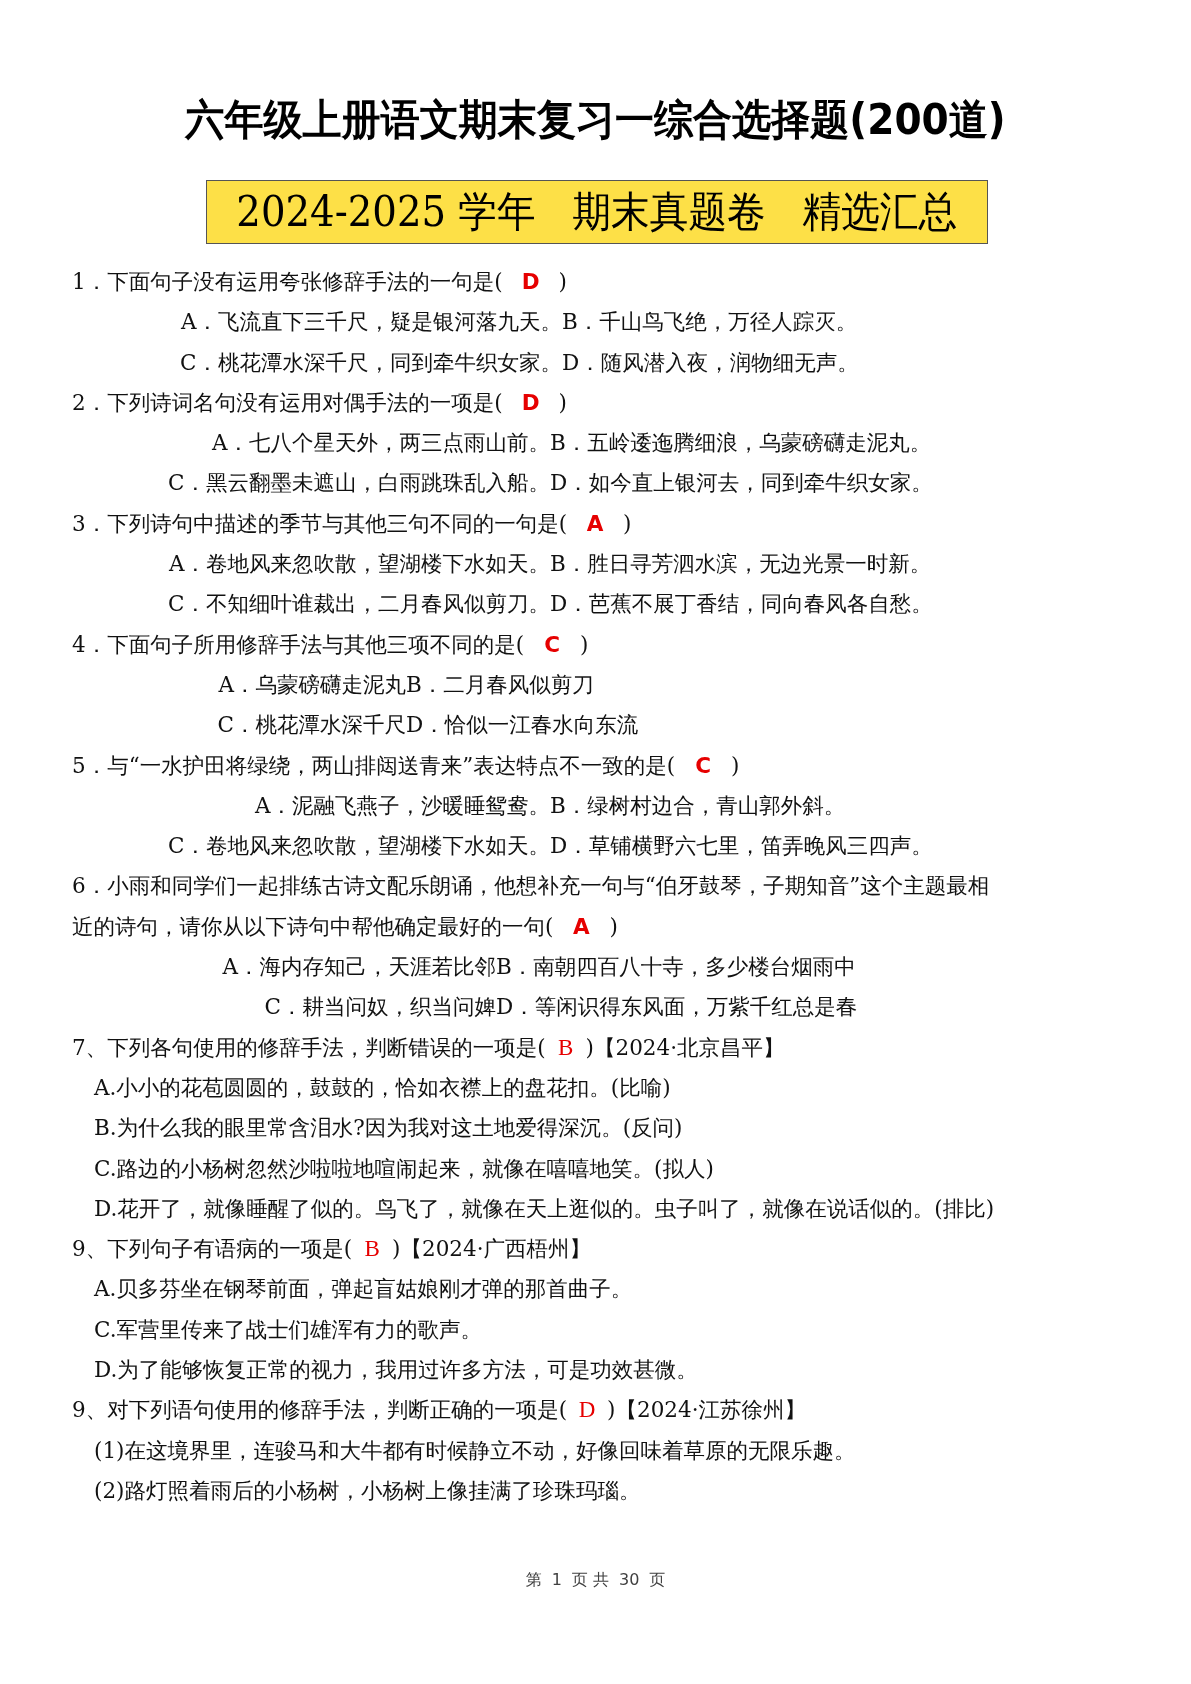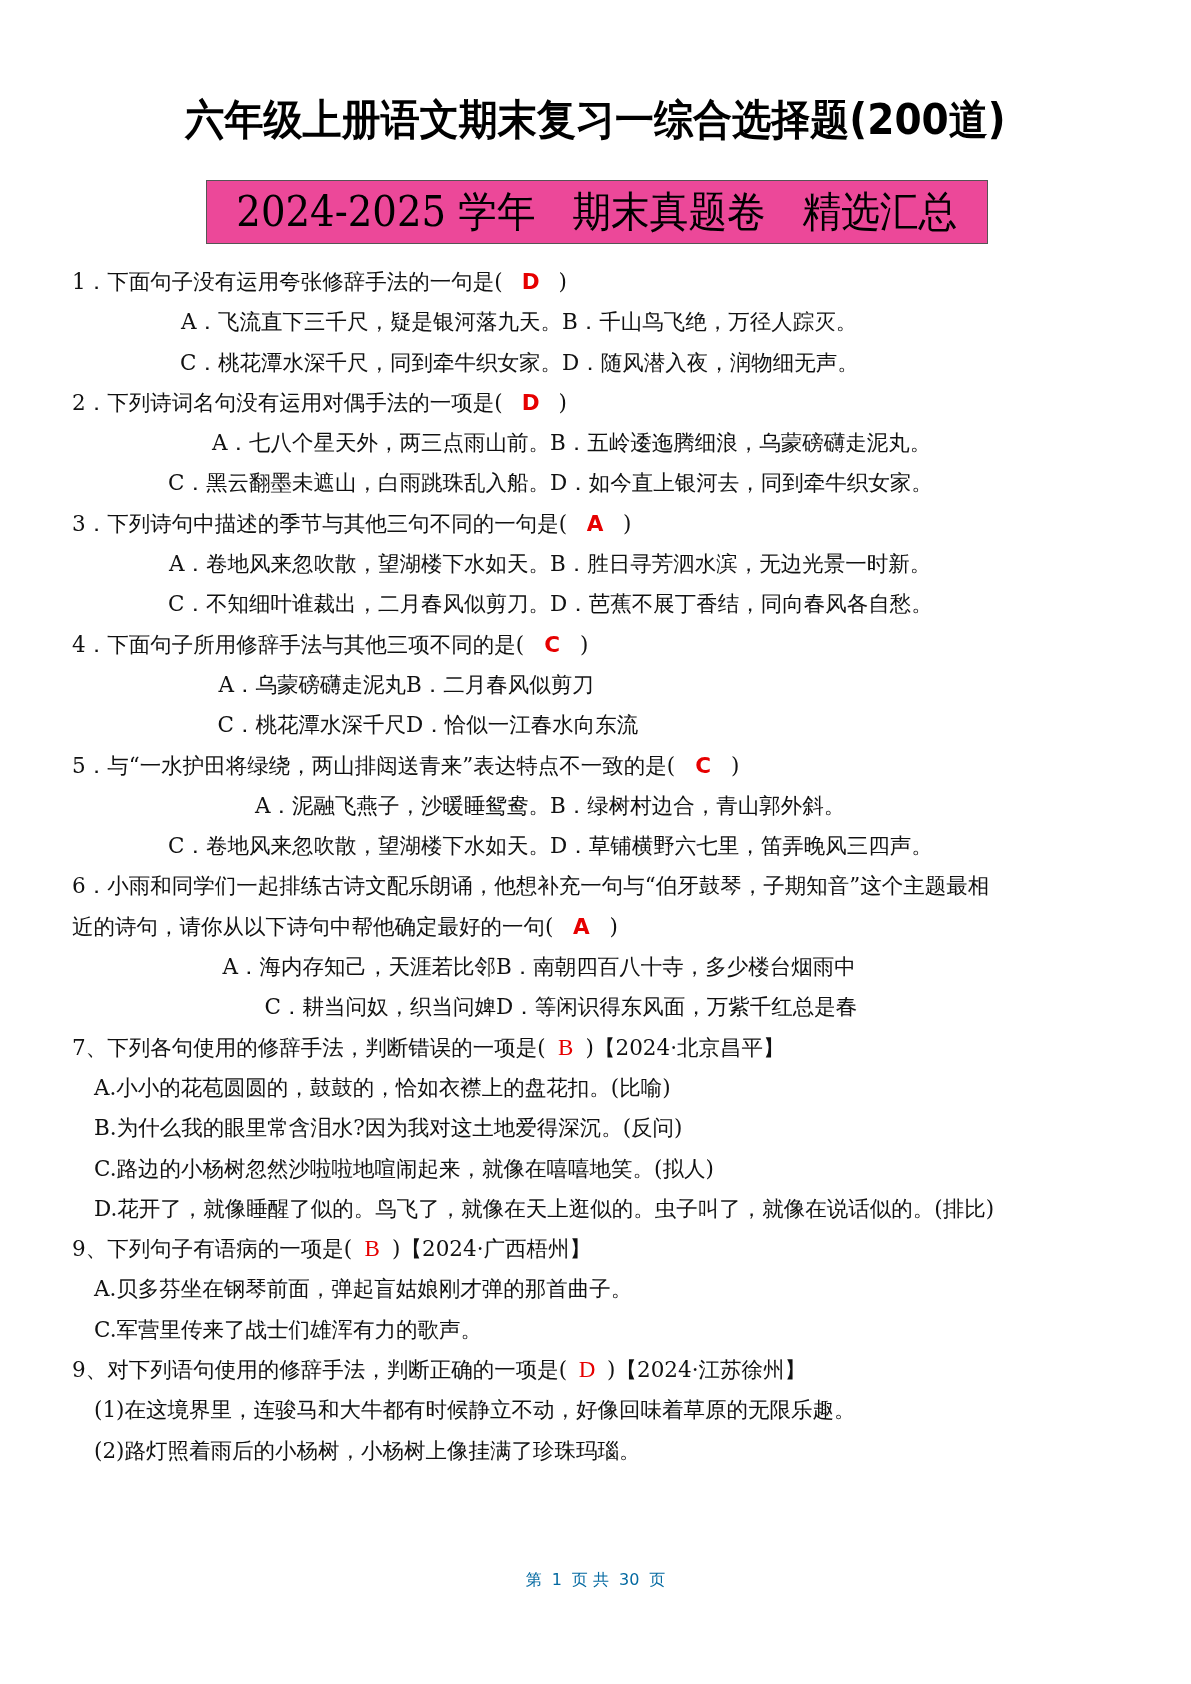--- a/index.html
+++ b/index.html
@@ -8,21 +8,21 @@
       font-family: "DejaVu Serif", "Liberation Serif", serif; color: #111;
     }
     .title {
       position: absolute; left: 0; width: 1191px; top: 92px; text-align: center;
       font-family: "DejaVu Sans", "Liberation Sans", sans-serif;
       font-weight: bold; font-size: 42px; letter-spacing: 0px; color: #000;
       transform: scaleX(0.93); transform-origin: center;
     }
     .banner {
       position: absolute; left: 206px; top: 180px; width: 782px; height: 64px;
-      background: #ec4899; border: 1.5px solid #555;
+      background: #fde047; border: 1.5px solid #555;
       box-sizing: border-box;
       display: flex; align-items: center; justify-content: center;
     }
     .banner span {
       font-family: "DejaVu Serif", "Liberation Serif", serif;
       font-size: 42px; color: #000; white-space: pre;
       transform: scaleX(0.92); display: inline-block;
     }
     .content { position: absolute; left: 72px; top: 262px; width: 1060px; }
     .line {
@@ -34,21 +34,21 @@
     .opt { display: inline-block; }
     .ans {
       color: #e60000; font-family: "DejaVu Sans", "Liberation Sans", sans-serif;
       font-weight: bold; display: inline-block; text-align: center; width: 48px;
     }
     .ans.thin { font-family: "Liberation Serif", serif; font-weight: normal; font-size: 23px; width: 40px; }
     .src { }
     .opt-line { padding-left: 22px; }
     .footer {
       position: absolute; left: 0; width: 1191px; top: 1570px; text-align: center;
-      font-size: 16px; color: #0369a1; font-family: "DejaVu Sans", "Liberation Sans", sans-serif;
+      font-size: 16px; color: #404040; font-family: "DejaVu Sans", "Liberation Sans", sans-serif;
     }
     .footer span { margin: 0 5px; }
   </style>
 </head>
 <body>
 
 <div class="title">六年级上册语文期末复习一综合选择题(200道)</div>
 
 <div class="banner">
   <span>2024-2025 学年   期末真题卷   精选汇总</span>
@@ -137,20 +137,21 @@
   <div class="line opt-line">A.小小的花苞圆圆的，鼓鼓的，恰如衣襟上的盘花扣。(比喻)</div>
   <div class="line opt-line">B.为什么我的眼里常含泪水?因为我对这土地爱得深沉。(反问)</div>
   <div class="line opt-line">C.路边的小杨树忽然沙啦啦地喧闹起来，就像在嘻嘻地笑。(拟人)</div>
   <div class="line opt-line">D.花开了，就像睡醒了似的。鸟飞了，就像在天上逛似的。虫子叫了，就像在说话似的。(排比)</div>
 
   <div class="line q-stem">
     <span>9、下列句子有语病的一项是(</span><span class="ans thin">B</span><span>)</span><span class="src">【2024·广西梧州】</span>
   </div>
   <div class="line opt-line">A.贝多芬坐在钢琴前面，弹起盲姑娘刚才弹的那首曲子。</div>
   <div class="line opt-line">C.军营里传来了战士们雄浑有力的歌声。</div>
+  <div class="line opt-line">D.为了能够恢复正常的视力，我用过许多方法，可是功效甚微。</div>
 
   <div class="line q-stem">
     <span>9、对下列语句使用的修辞手法，判断正确的一项是(</span><span class="ans thin">D</span><span>)</span><span class="src">【2024·江苏徐州】</span>
   </div>
   <div class="line opt-line">(1)在这境界里，连骏马和大牛都有时候静立不动，好像回味着草原的无限乐趣。</div>
   <div class="line opt-line">(2)路灯照着雨后的小杨树，小杨树上像挂满了珍珠玛瑙。</div>
 </div>
 
 <div class="footer">
   <span>第</span><span>1</span><span>页 共</span><span>30</span><span>页</span>

